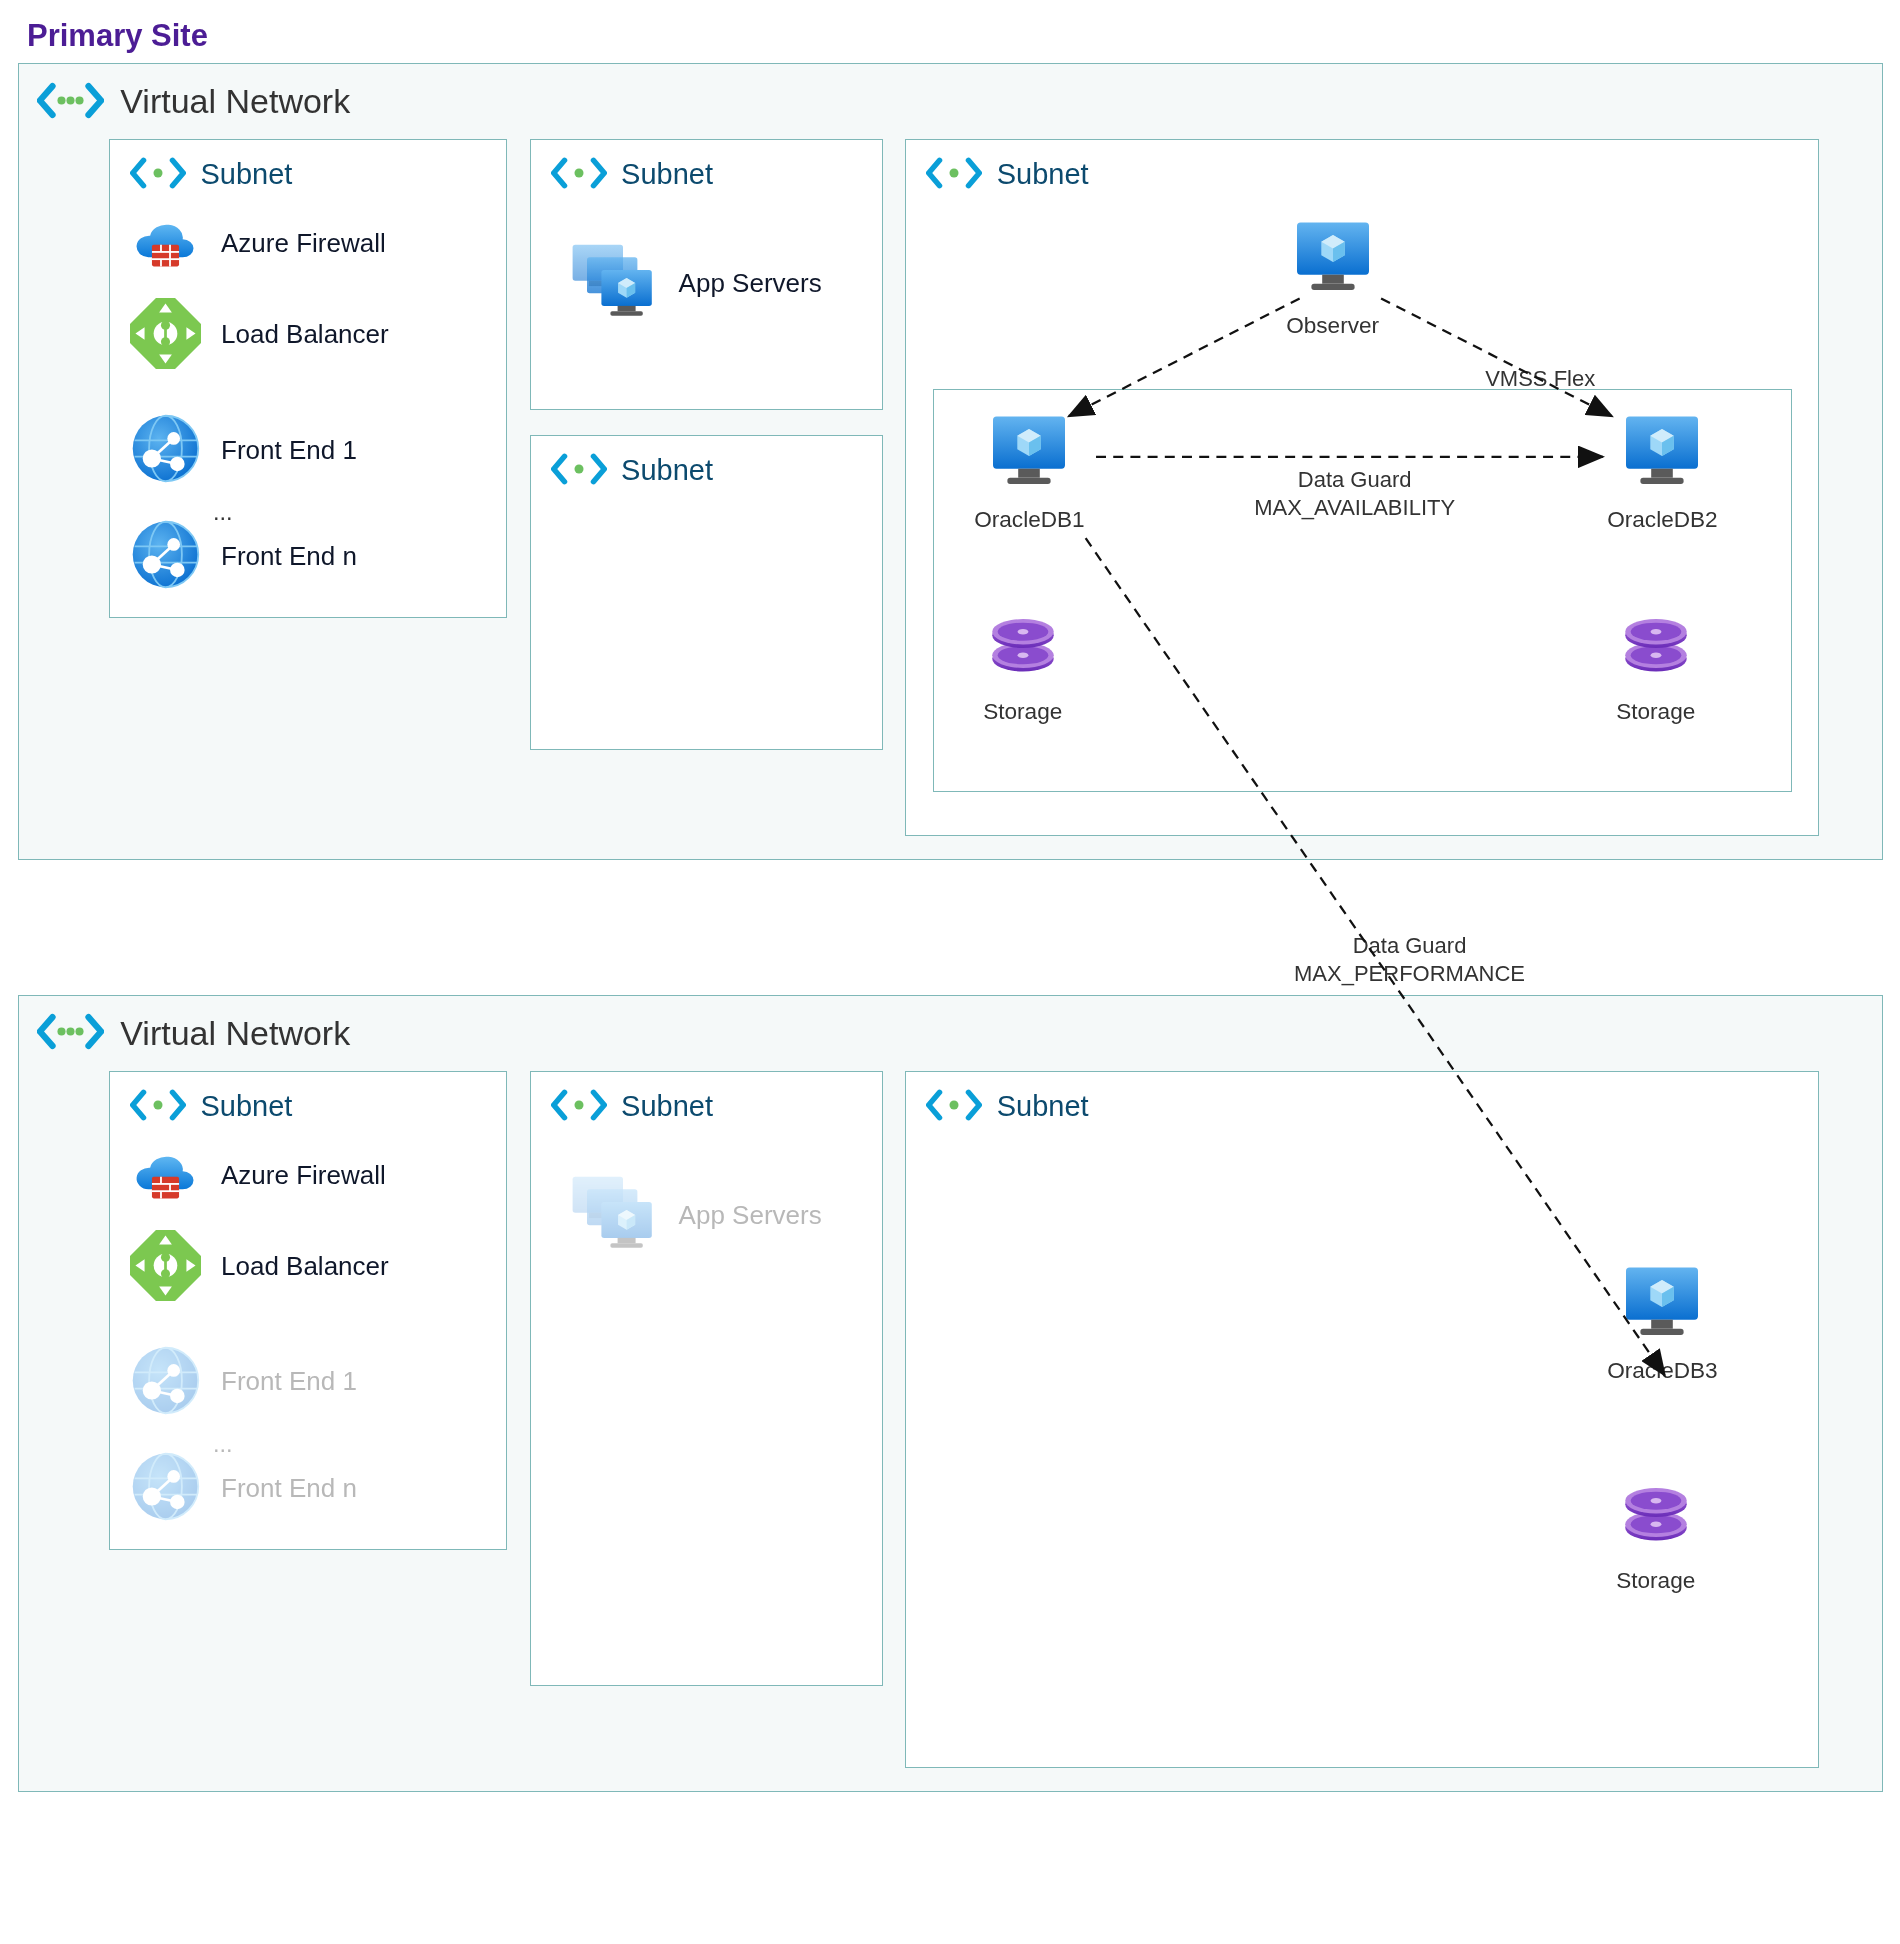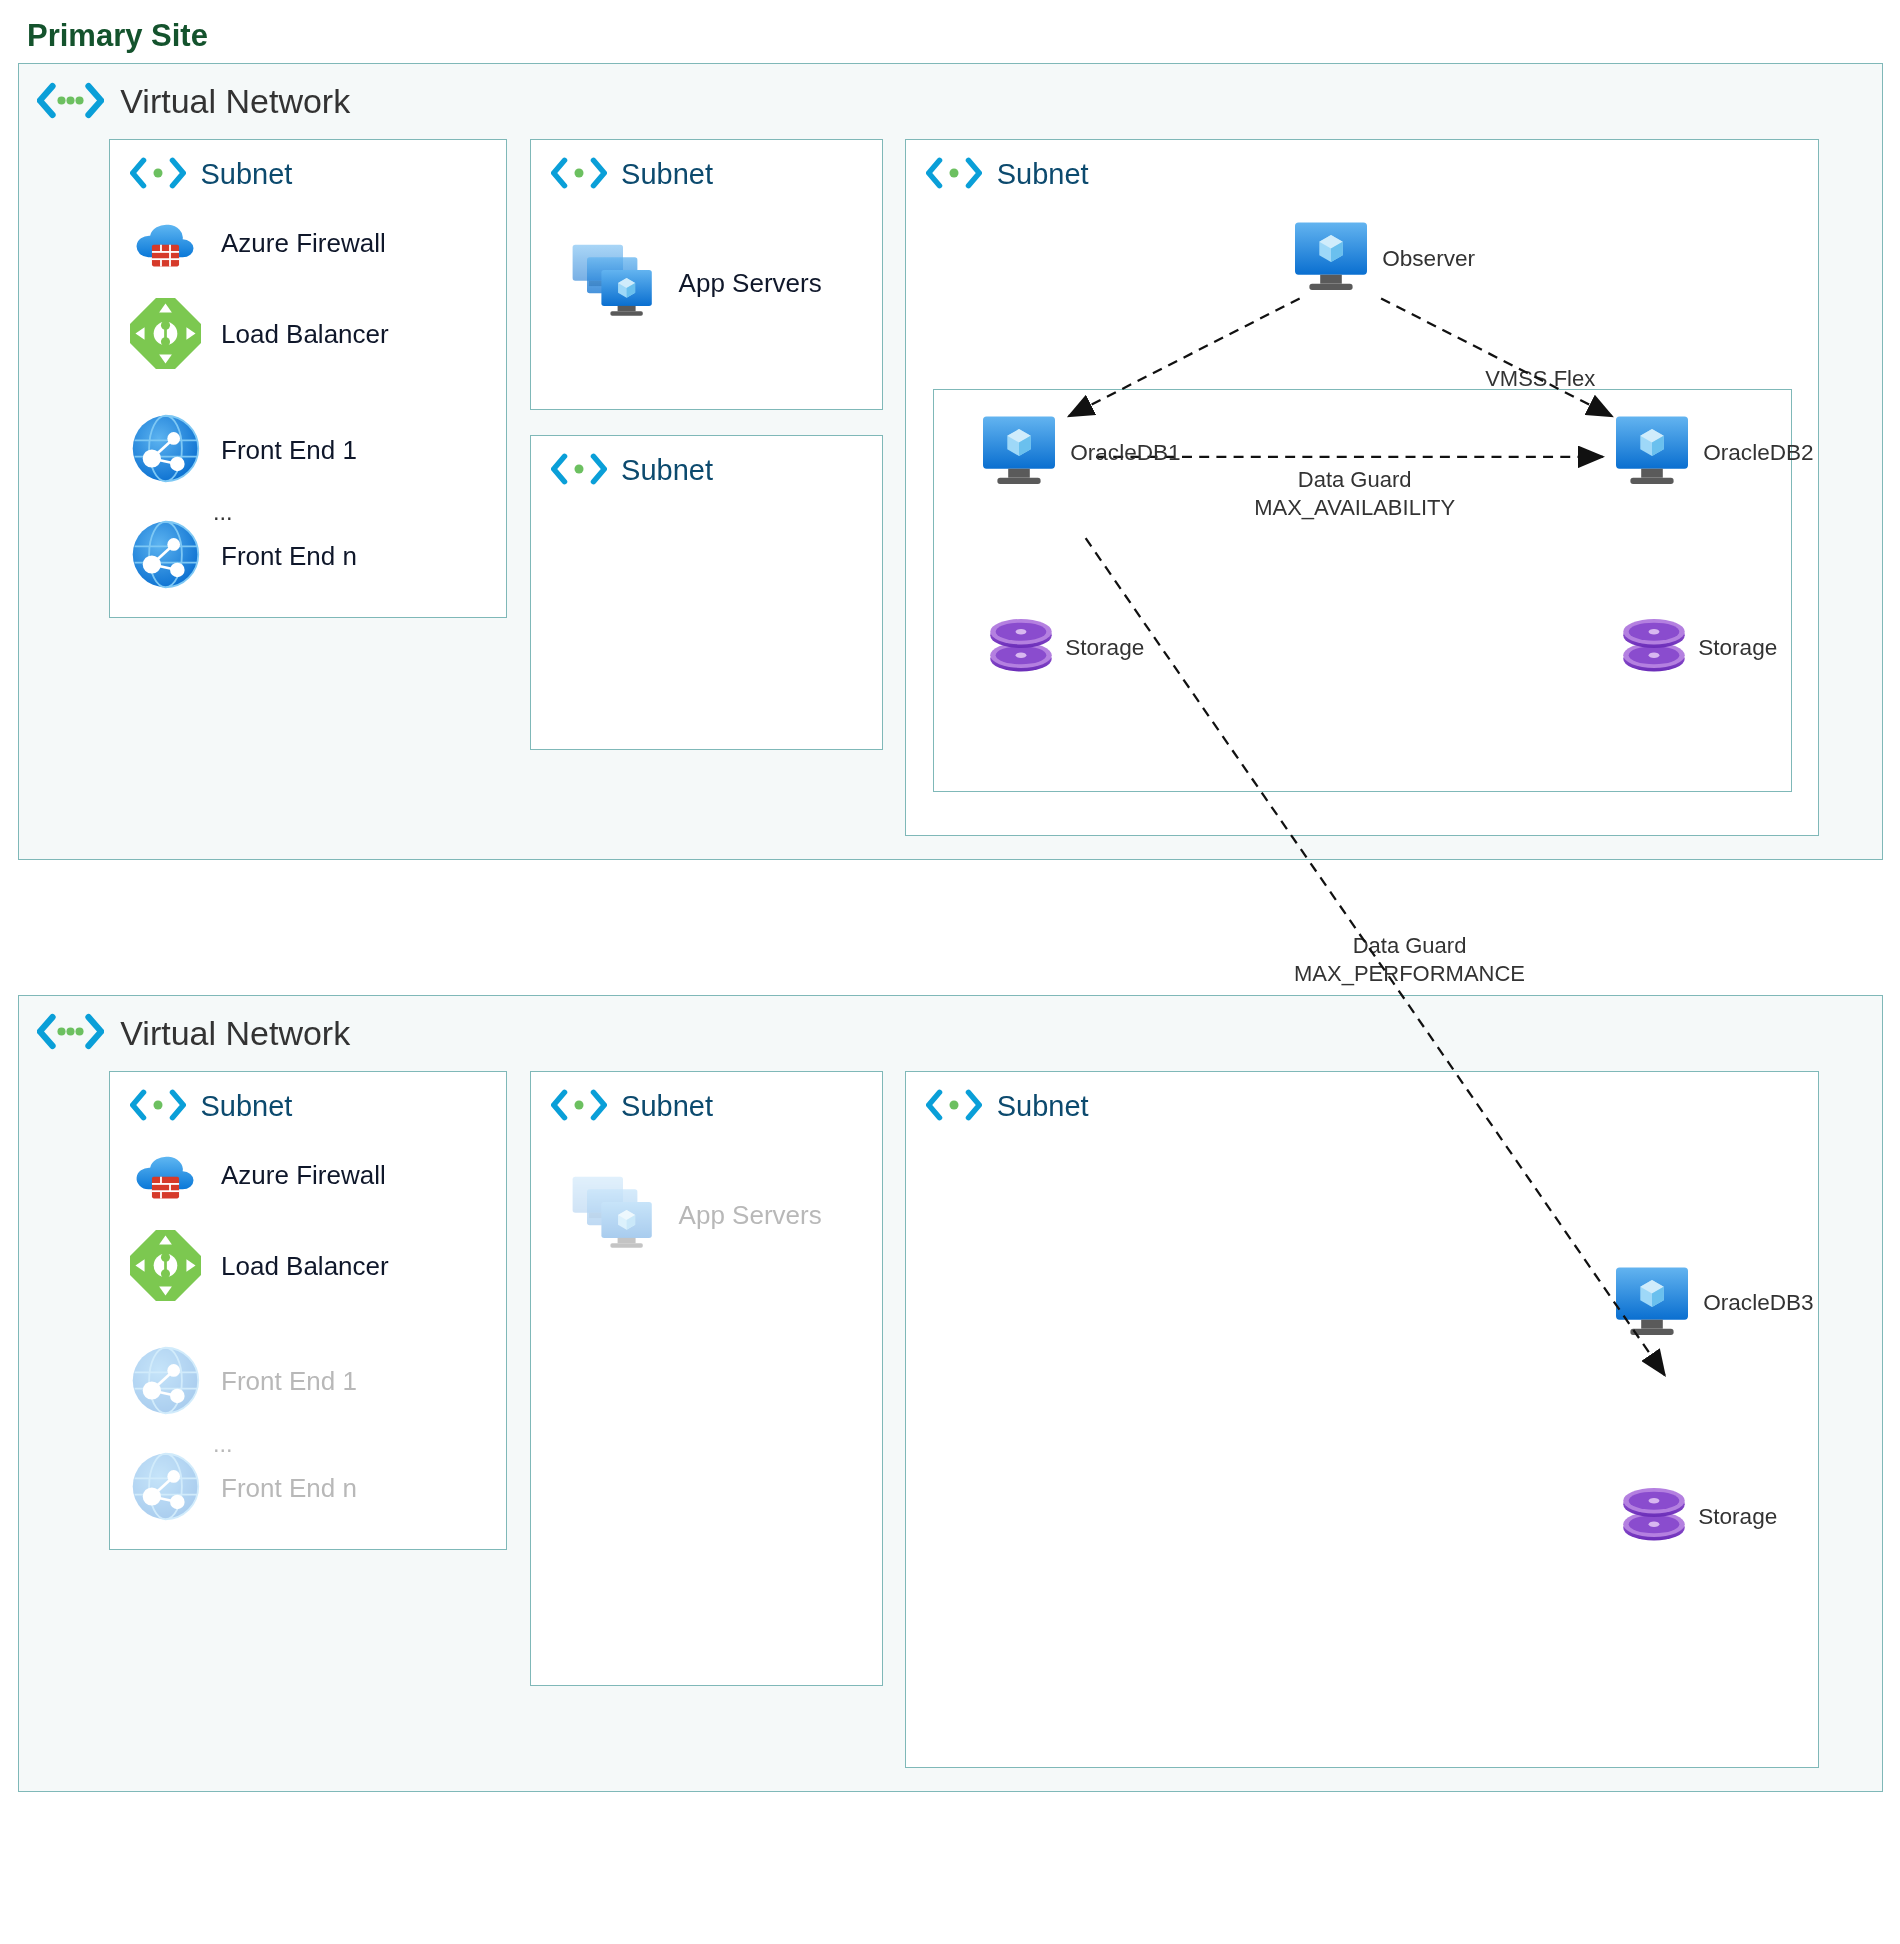--- a/index.html
+++ b/index.html
@@ -5,21 +5,21 @@
   * { box-sizing: border-box; margin: 0; padding: 0; }
   body {
     font-family: "Segoe UI", Arial, sans-serif;
     background: #fff;
     padding: 18px;
     width: 1901px;
   }
   .site-title {
     font-size: 31px;
     font-weight: 600;
-    color: #14532d;
+    color: #4c1d95;
     margin-bottom: 9px;
     padding-left: 9px;
   }
   .vnet-box {
     border: 1.8px solid #7fb8b8;
     background: #f5f9f9;
     padding: 13.6px 18px 22.6px 18px;
     margin-bottom: 45px;
     position: relative;
   }
@@ -73,23 +73,23 @@
   .ellipsis {
     font-size: 23.5px;
     color: #333;
     padding-left: 83px;
     margin-top: -12.7px;
     margin-bottom: -7.2px;
   }
   .ellipsis.faded { color: #b8b8b8; }
   .center-item {
     display: flex;
-    flex-direction: row;
+    flex-direction: column;
     align-items: center;
-    gap: 6px;
+    gap: 12px;
   }
   .center-label {
     font-size: 22.6px;
     color: #333;
     text-align: center;
     line-height: 1.25;
   }
   .subnet-db {
     width: 914px;
     min-height: 697px;

